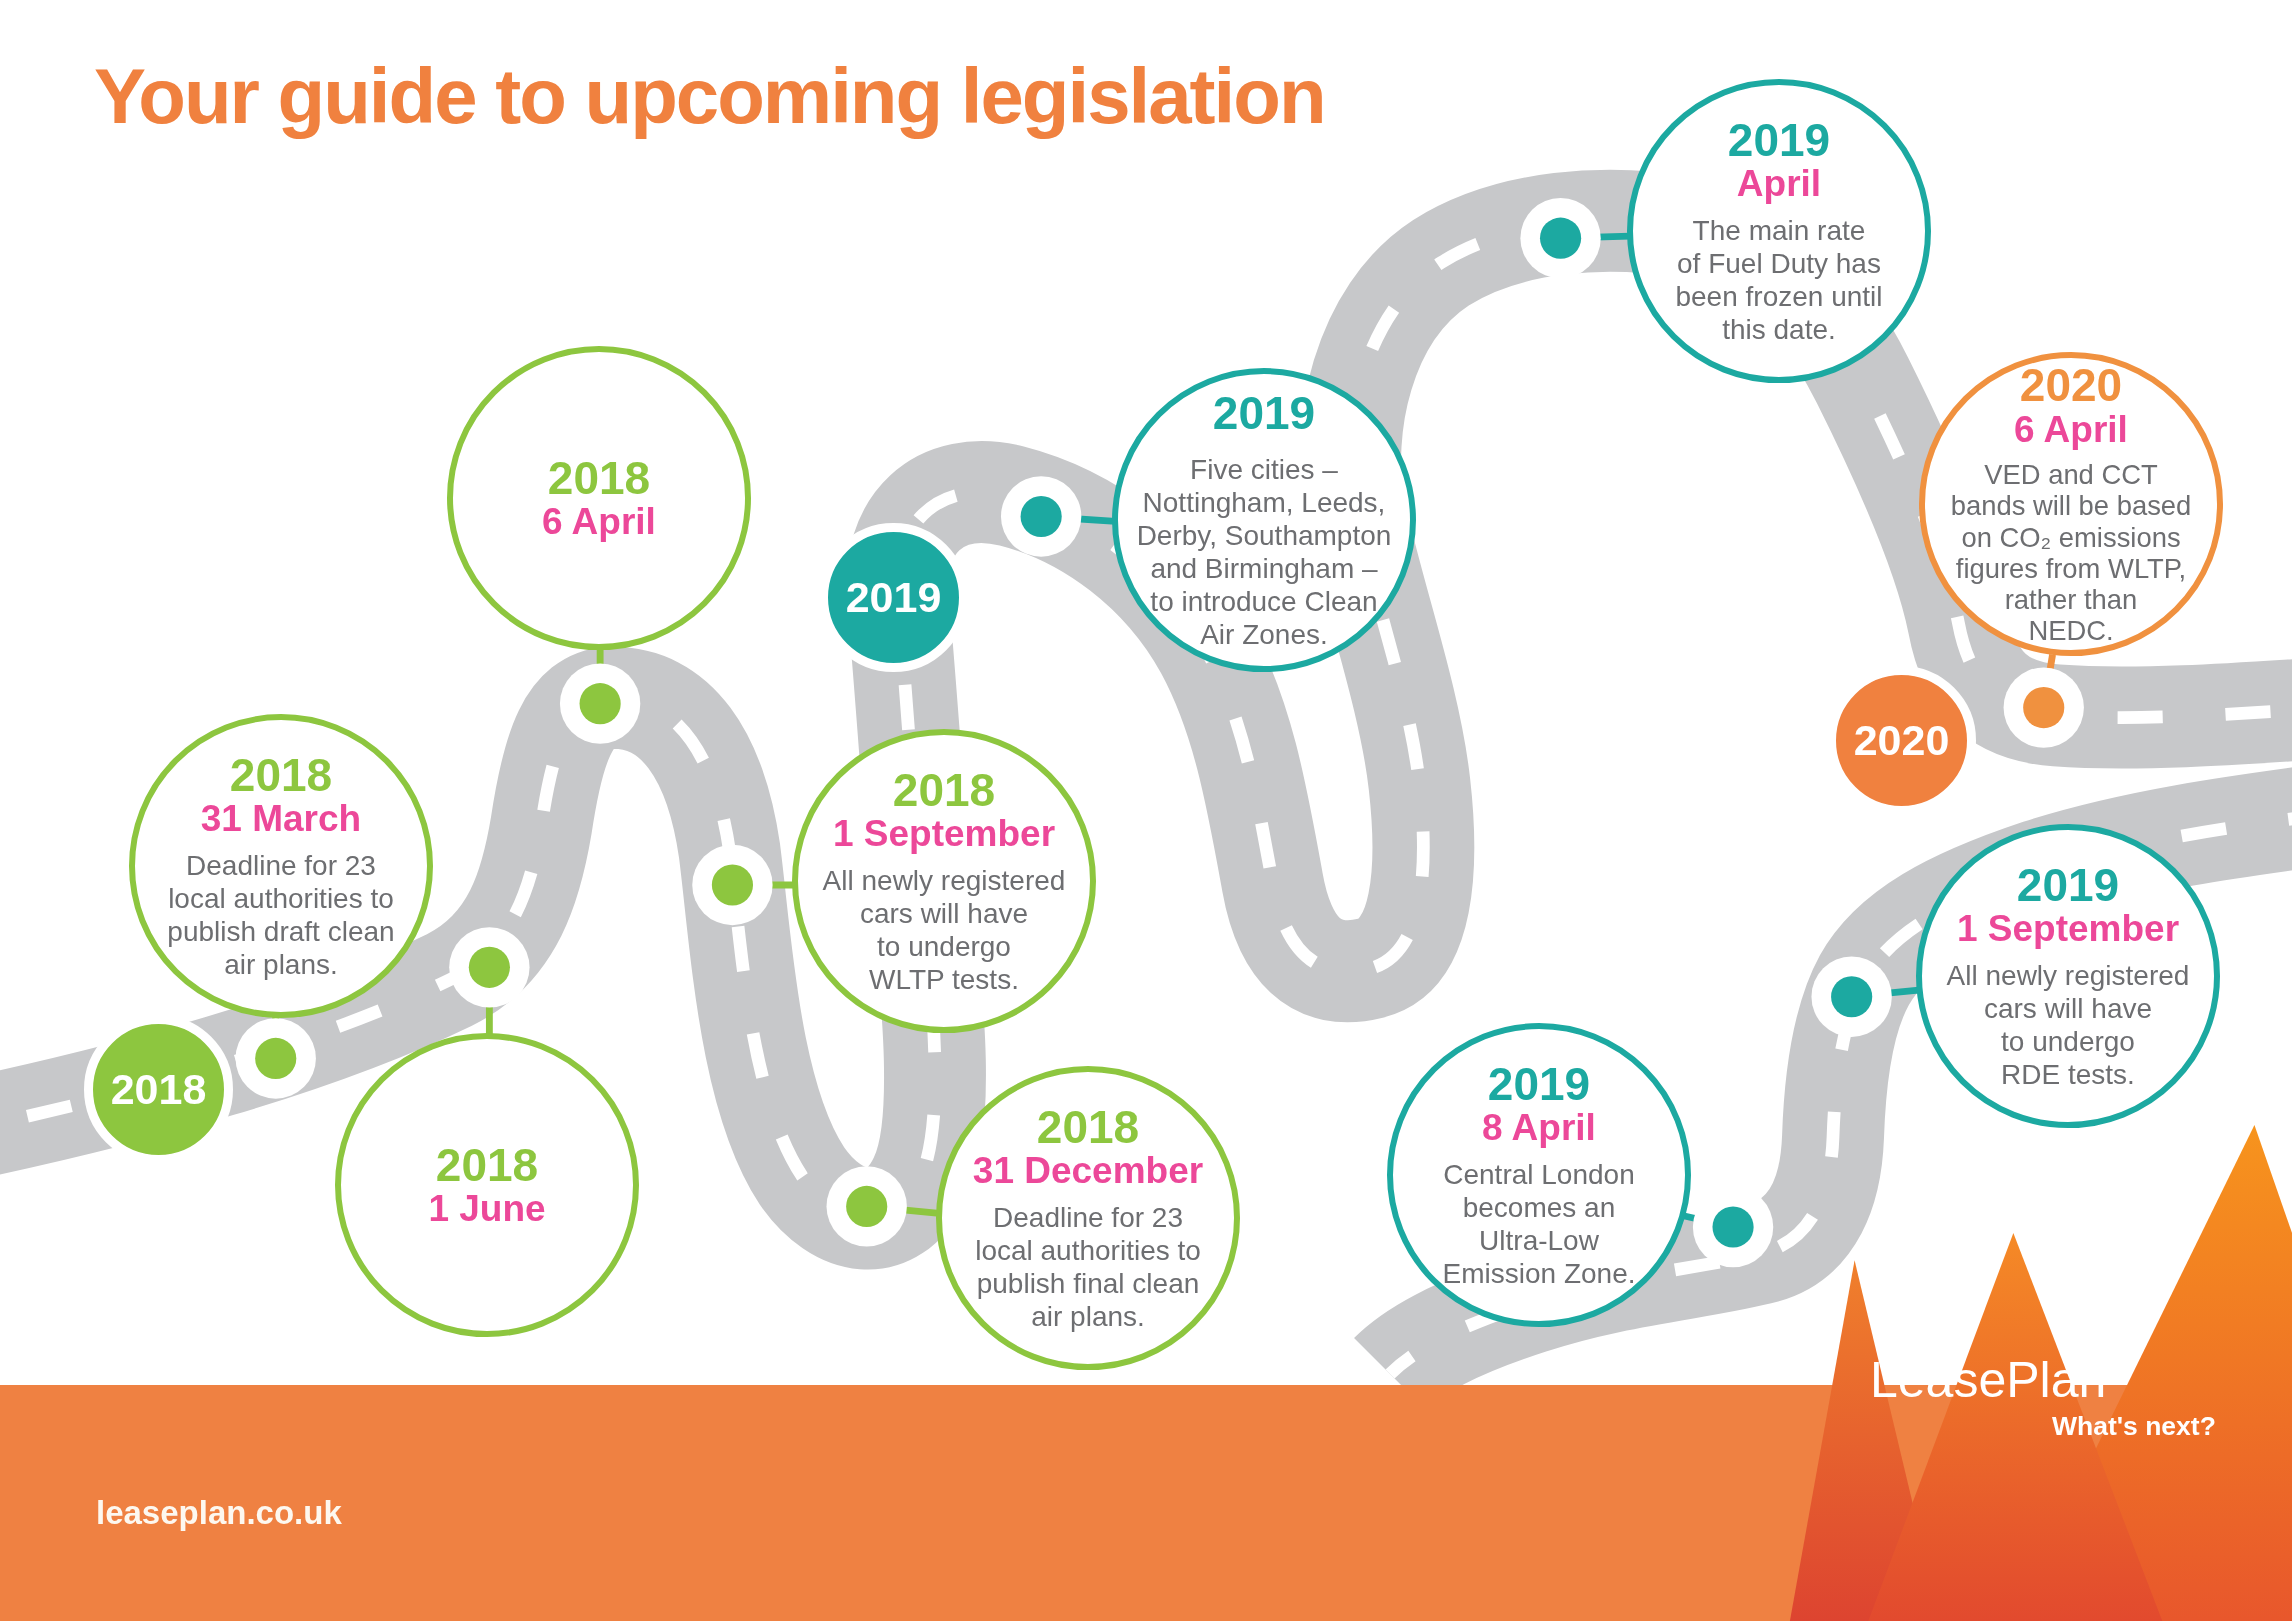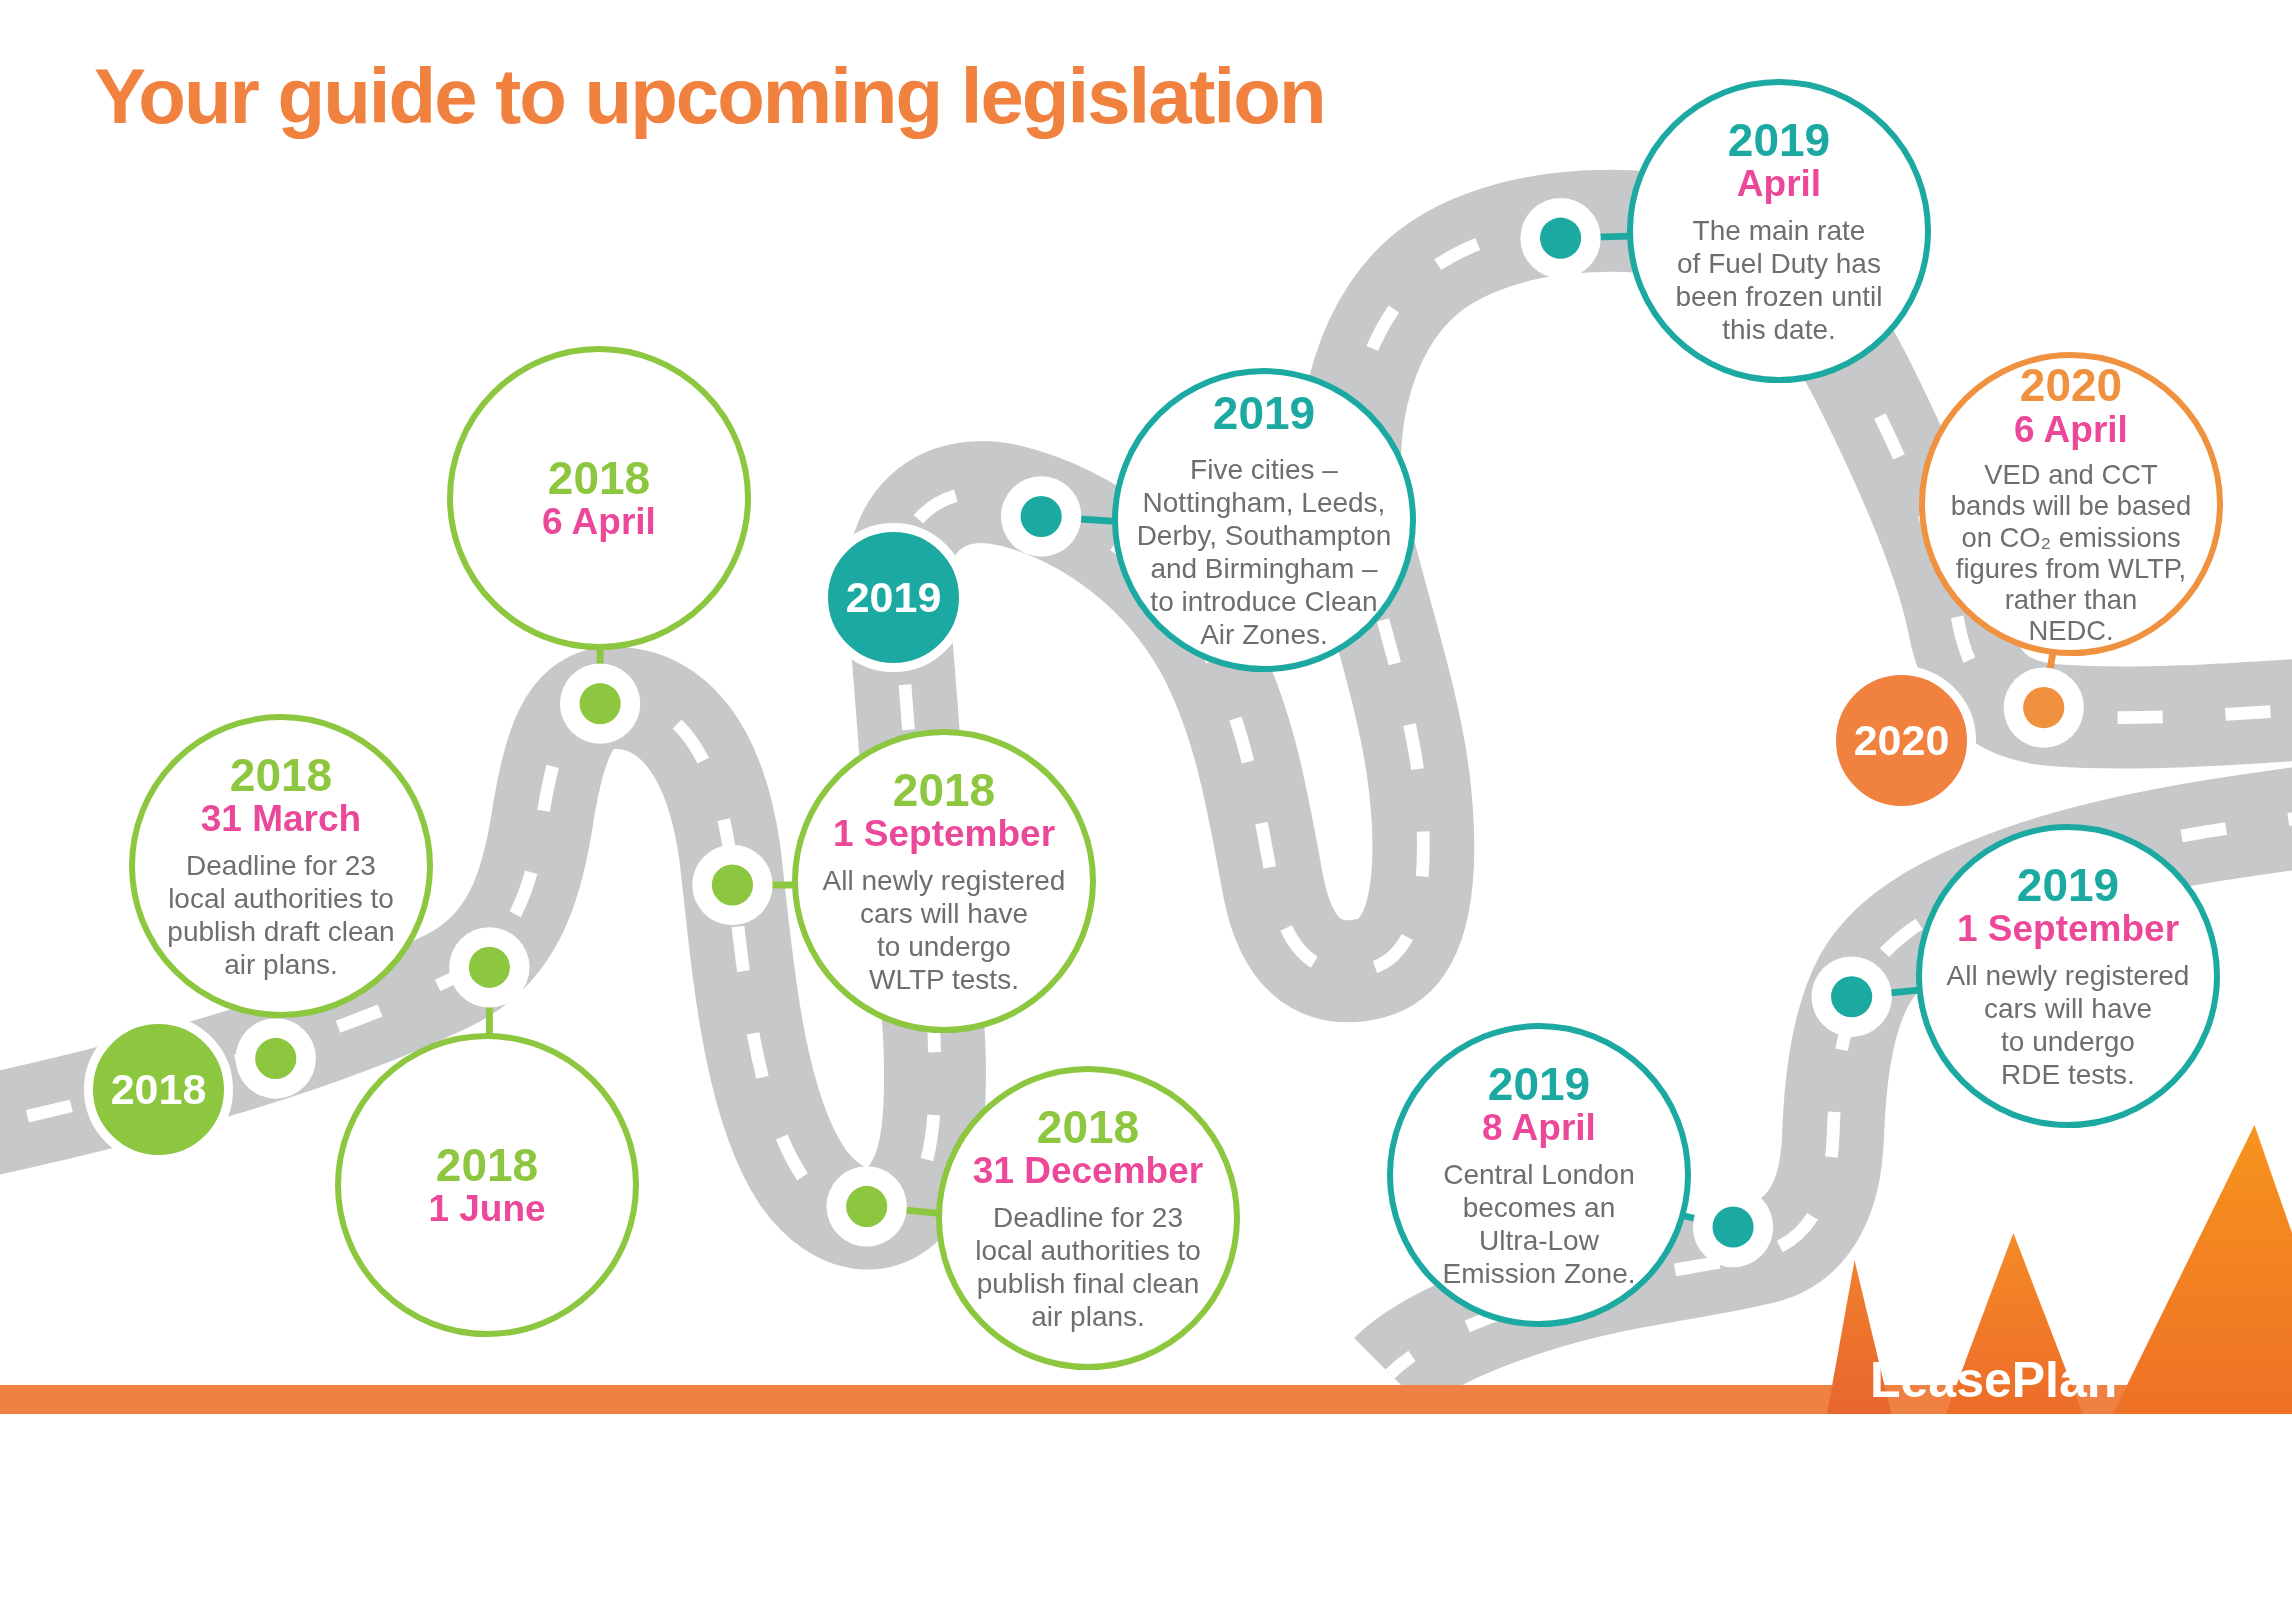--- a/index.html
+++ b/index.html
@@ -1,18 +1,18 @@
 <!DOCTYPE html>
 <html><head>
 <meta charset="utf-8">
 <style>
   html,body{margin:0;padding:0;}
   body{width:2293px;height:1621px;overflow:hidden;background:#ffffff;
        font-family:"Liberation Sans","DejaVu Sans",sans-serif;}
-  .stage{position:relative;width:2293px;height:1414px;overflow:hidden;}
+  .stage{position:relative;width:2293px;height:1621px;overflow:hidden;}
 
   
   .title{position:absolute;left:94px;top:51px;z-index:2;
          font-size:78px;font-weight:bold;letter-spacing:-2px;color:#f0813f;}
 
   
   .road-svg{position:absolute;left:0;top:0;z-index:1;}
 
   
   .year-badge{position:absolute;z-index:3;width:131px;height:131px;border-radius:50%;
@@ -45,21 +45,21 @@
   .p5{left:1112px;top:372px;}
   .p6{left:1627px;top:83px;}
   .p7{left:1387px;top:1027px;}
   .p8{left:1916px;top:828px;}
   .p9{left:1919px;top:356px;}
 
   
   .footer-band{position:absolute;z-index:5;left:0;top:1385px;width:2293px;height:236px;background:#ef8142;}
   .zigzag-svg{position:absolute;left:0;top:0;z-index:6;}
   .site-link{position:absolute;z-index:7;left:96px;top:1486px;font-size:33px;font-weight:bold;color:#fdf8f0;margin-top:8px;}
-  .brand{position:absolute;z-index:7;left:1870px;top:1351px;font-size:50px;font-weight:bold;color:#ffffff;letter-spacing:0px;}
+  .brand{position:absolute;z-index:7;left:1870px;top:1351px;font-size:50px;font-weight:normal;color:#ffffff;letter-spacing:0px;}
   .tagline{position:absolute;z-index:7;left:2052px;top:1411px;font-size:26.5px;font-weight:bold;color:#ffffff;}
 </style>
 </head>
 <body>
 
 <div class="stage">
 
   <svg class="road-svg" width="2293" height="1621" viewBox="0 0 2339 1654">
     <g>
       <path d="M -80 1162

